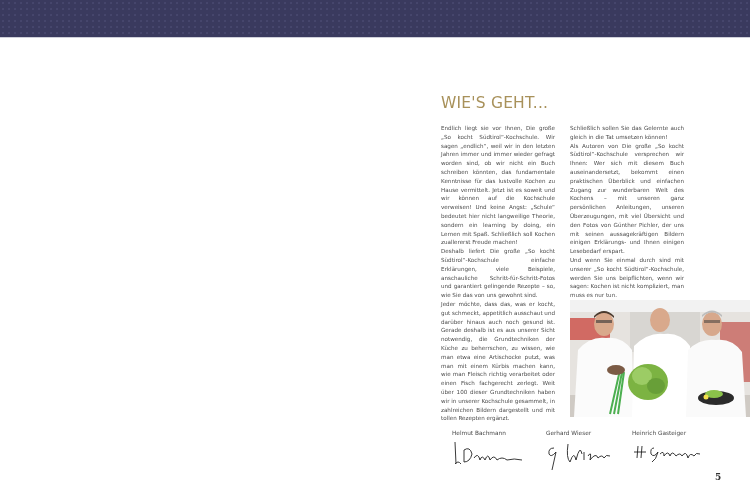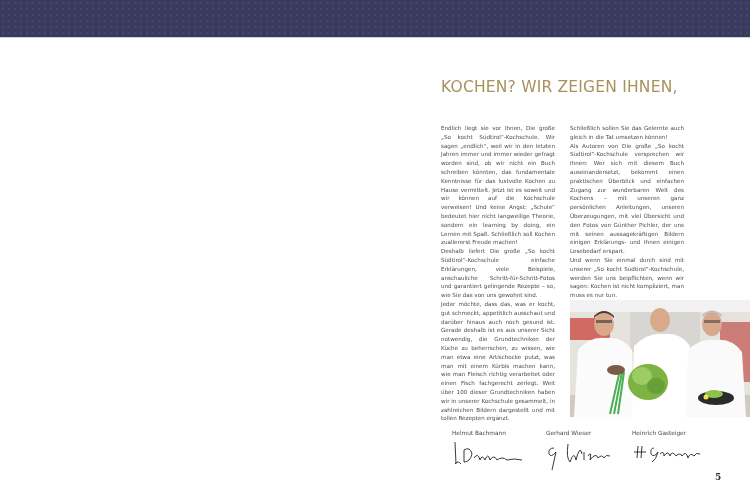--- a/index.html
+++ b/index.html
@@ -21,21 +21,22 @@
   .sig-scribble { margin-top:4px; }
   .page-num { position:absolute; left:715px; top:472px; font-family:"DejaVu Serif", serif; font-size:9px; font-weight:bold; color:#333; }
 </style>
 </head>
 <body>
 
 <div class="banner"></div>
 <div class="banner-line"></div>
 
 <h1 class="headline">
-  <span>KOCHEN? WIR ZEIGEN IHNEN,</span><br>
+  <br>
+  <span>WIE'S GEHT...</span>
 </h1>
 
 <div class="col col1">
   <p>Endlich liegt sie vor Ihnen, Die große „So kocht Südtirol“-Kochschule. Wir sagen „endlich“, weil wir in den letzten Jahren immer und immer wieder gefragt worden sind, ob wir nicht ein Buch schreiben könnten, das fundamentale Kenntnisse für das lustvolle Kochen zu Hause vermittelt. Jetzt ist es soweit und wir können auf die Kochschule verweisen! Und keine Angst: „Schule“ bedeutet hier nicht langweilige Theorie, sondern ein learning by doing, ein Lernen mit Spaß. Schließlich soll Kochen zuallererst Freude machen!</p>
   <p>Deshalb liefert Die große „So kocht Südtirol“-Kochschule einfache Erklärungen, viele Beispiele, anschauliche Schritt-für-Schritt-Fotos und garantiert gelingende Rezepte – so, wie Sie das von uns gewohnt sind.</p>
   <p>Jeder möchte, dass das, was er kocht, gut schmeckt, appetitlich ausschaut und darüber hinaus auch noch gesund ist. Gerade deshalb ist es aus unserer Sicht notwendig, die Grundtechniken der Küche zu beherrschen, zu wissen, wie man etwa eine Artischocke putzt, was man mit einem Kürbis machen kann, wie man Fleisch richtig verarbeitet oder einen Fisch fachgerecht zerlegt. Weit über 100 dieser Grundtechniken haben wir in unserer Kochschule gesammelt, in zahlreichen Bildern dargestellt und mit tollen Rezepten ergänzt.</p>
 </div>
 
 <div class="col col2">
   <p>Schließlich sollen Sie das Gelernte auch gleich in die Tat umsetzen können!</p>

